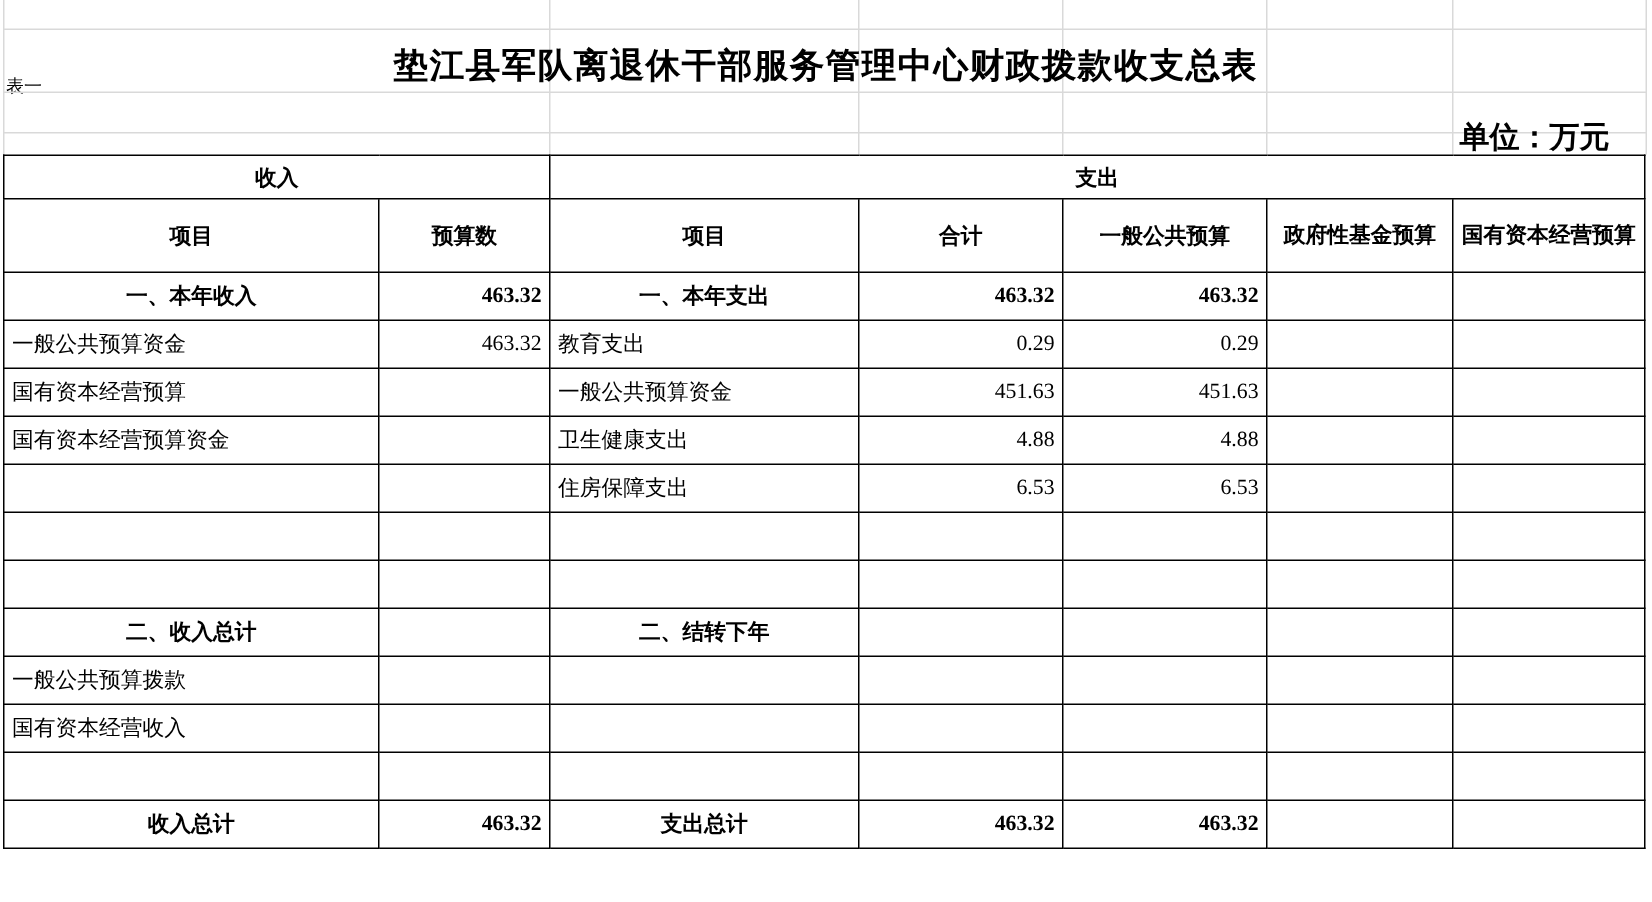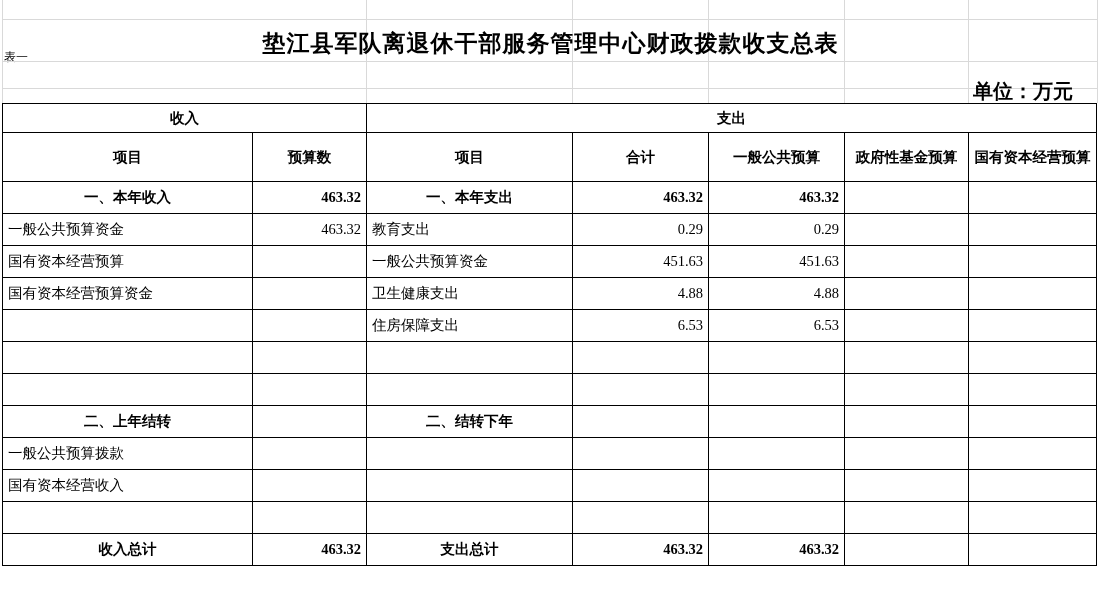--- a/index.html
+++ b/index.html
@@ -204,21 +204,21 @@
         <tr>
           <td class="r left"></td>
           <td class="r right"></td>
           <td class="r left"></td>
           <td class="r right"></td>
           <td class="r right"></td>
           <td class="r right"></td>
           <td class="r right"></td>
         </tr>
         <tr>
-          <td class="r center bold">二、上年结转</td>
+          <td class="r center bold">二、收入总计</td>
           <td class="r right bold"></td>
           <td class="r center bold">二、结转下年</td>
           <td class="r right bold"></td>
           <td class="r right bold"></td>
           <td class="r right bold"></td>
           <td class="r right bold"></td>
         </tr>
         <tr>
           <td class="r left">一般公共预算拨款</td>
           <td class="r right"></td>

